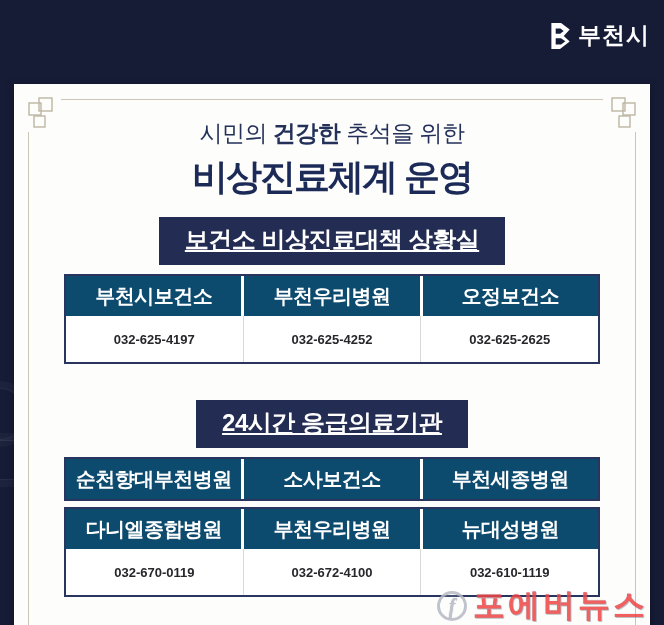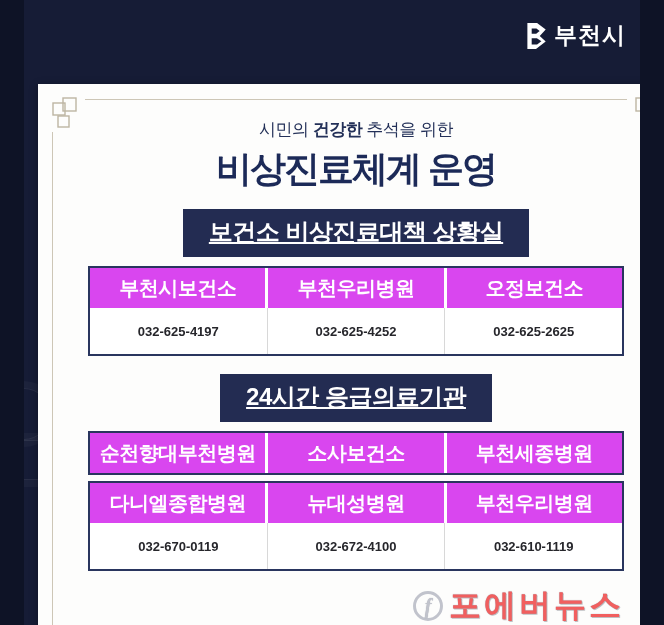--- a/index.html
+++ b/index.html
@@ -1,21 +1,21 @@
 <!DOCTYPE html>
 <html><head>
 <meta charset="utf-8">
 <style>
   * { margin: 0; padding: 0; box-sizing: border-box; }
   html, body { background: #0e1326; }
   body { font-family: "Liberation Sans", sans-serif; }
 
   .stage {
     position: relative;
-    width: 616px;
+    width: 664px;
     height: 625px;
     margin: 0 auto;
     background: #161c36;
     overflow: hidden;
   }
 
   
   .brand {
     position: absolute;
     top: 20px;
@@ -76,21 +76,21 @@
   .corner.tl { left: -8px; top: -8px; }
   .corner.tr { right: -8px; top: -8px; transform: scaleX(-1); }
 
   .content {
     position: relative;
     padding-top: 34px;
     text-align: center;
   }
 
   .subtitle {
-    font-size: 17px;
+    font-size: 23px;
     color: #233058;
     letter-spacing: -0.5px;
   }
   .subtitle b { font-weight: 800; }
 
   .main-title {
     margin-top: 4px;
     font-size: 36px;
     font-weight: 800;
     letter-spacing: -2px;
@@ -101,38 +101,38 @@
     display: inline-block;
     margin-top: 15px;
     background: #232c52;
     color: #ffffff;
     font-size: 24px;
     font-weight: 700;
     letter-spacing: -0.5px;
     padding: 7px 26px 9px 26px;
     text-decoration: underline;
   }
-  .banner.second { margin-top: 18px; }
+  .banner.second { margin-top: 36px; }
 
   .tel-table {
     width: 536px;
     margin: 9px auto 0 auto;
     border: 2px solid #29355e;
     background: #ffffff;
   }
   .tr { display: flex; }
   .cell {
     flex: 1 1 0;
     display: flex;
     align-items: center;
     justify-content: center;
   }
   .tr.head .cell {
     height: 40px;
-    background: #d946ef;
+    background: #0c4a6e;
     color: #ffffff;
     font-size: 20px;
     font-weight: 700;
     letter-spacing: -0.5px;
     border-left: 3px solid #ffffff;
   }
   .tr.head .cell:first-child { border-left: none; }
   .tr.vals .cell {
     height: 46px;
     color: #26262b;
@@ -246,22 +246,22 @@
       <div class="tel-table">
         <div class="tr head">
           <div class="cell">순천향대부천병원</div>
           <div class="cell">소사보건소</div>
           <div class="cell">부천세종병원</div>
         </div>
       </div>
       <div class="tel-table stack2">
         <div class="tr head">
           <div class="cell">다니엘종합병원</div>
+          <div class="cell">부천우리병원</div>
           <div class="cell">뉴대성병원</div>
-          <div class="cell">부천우리병원</div>
         </div>
         <div class="tr vals">
           <div class="cell">032-670-0119</div>
           <div class="cell">032-672-4100</div>
           <div class="cell">032-610-1119</div>
         </div>
       </div>
 
     </div>
   </div>

